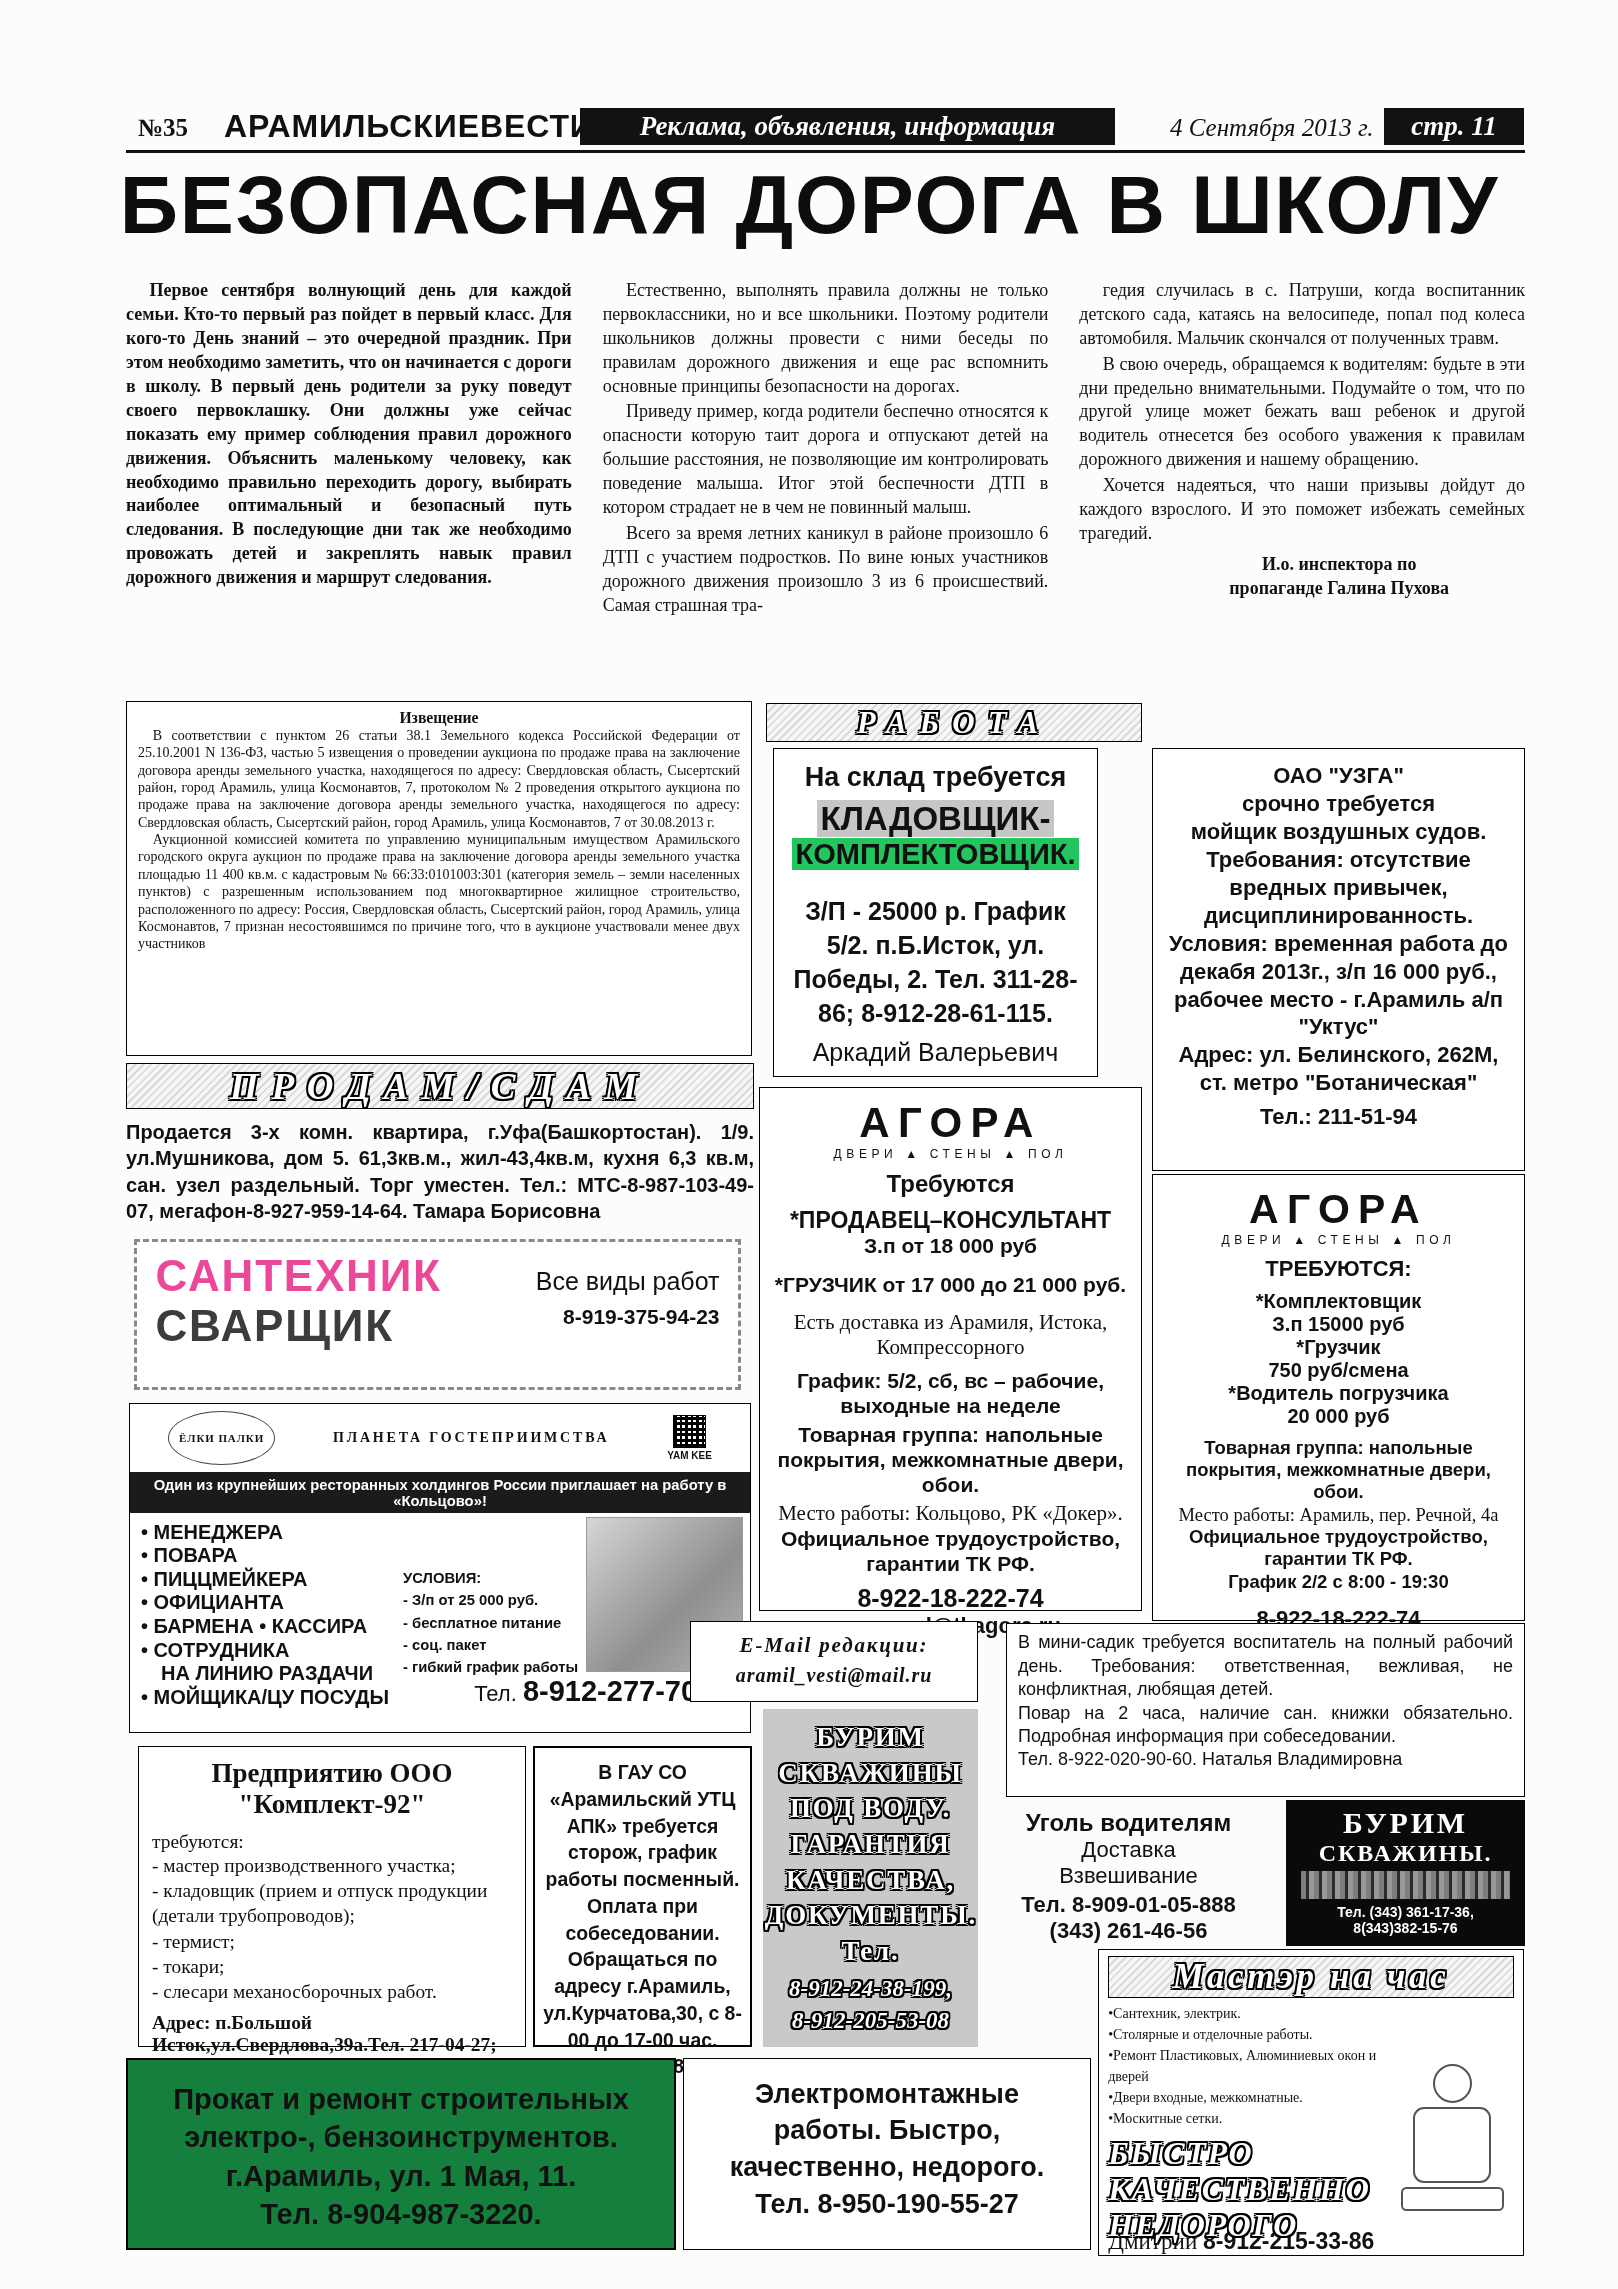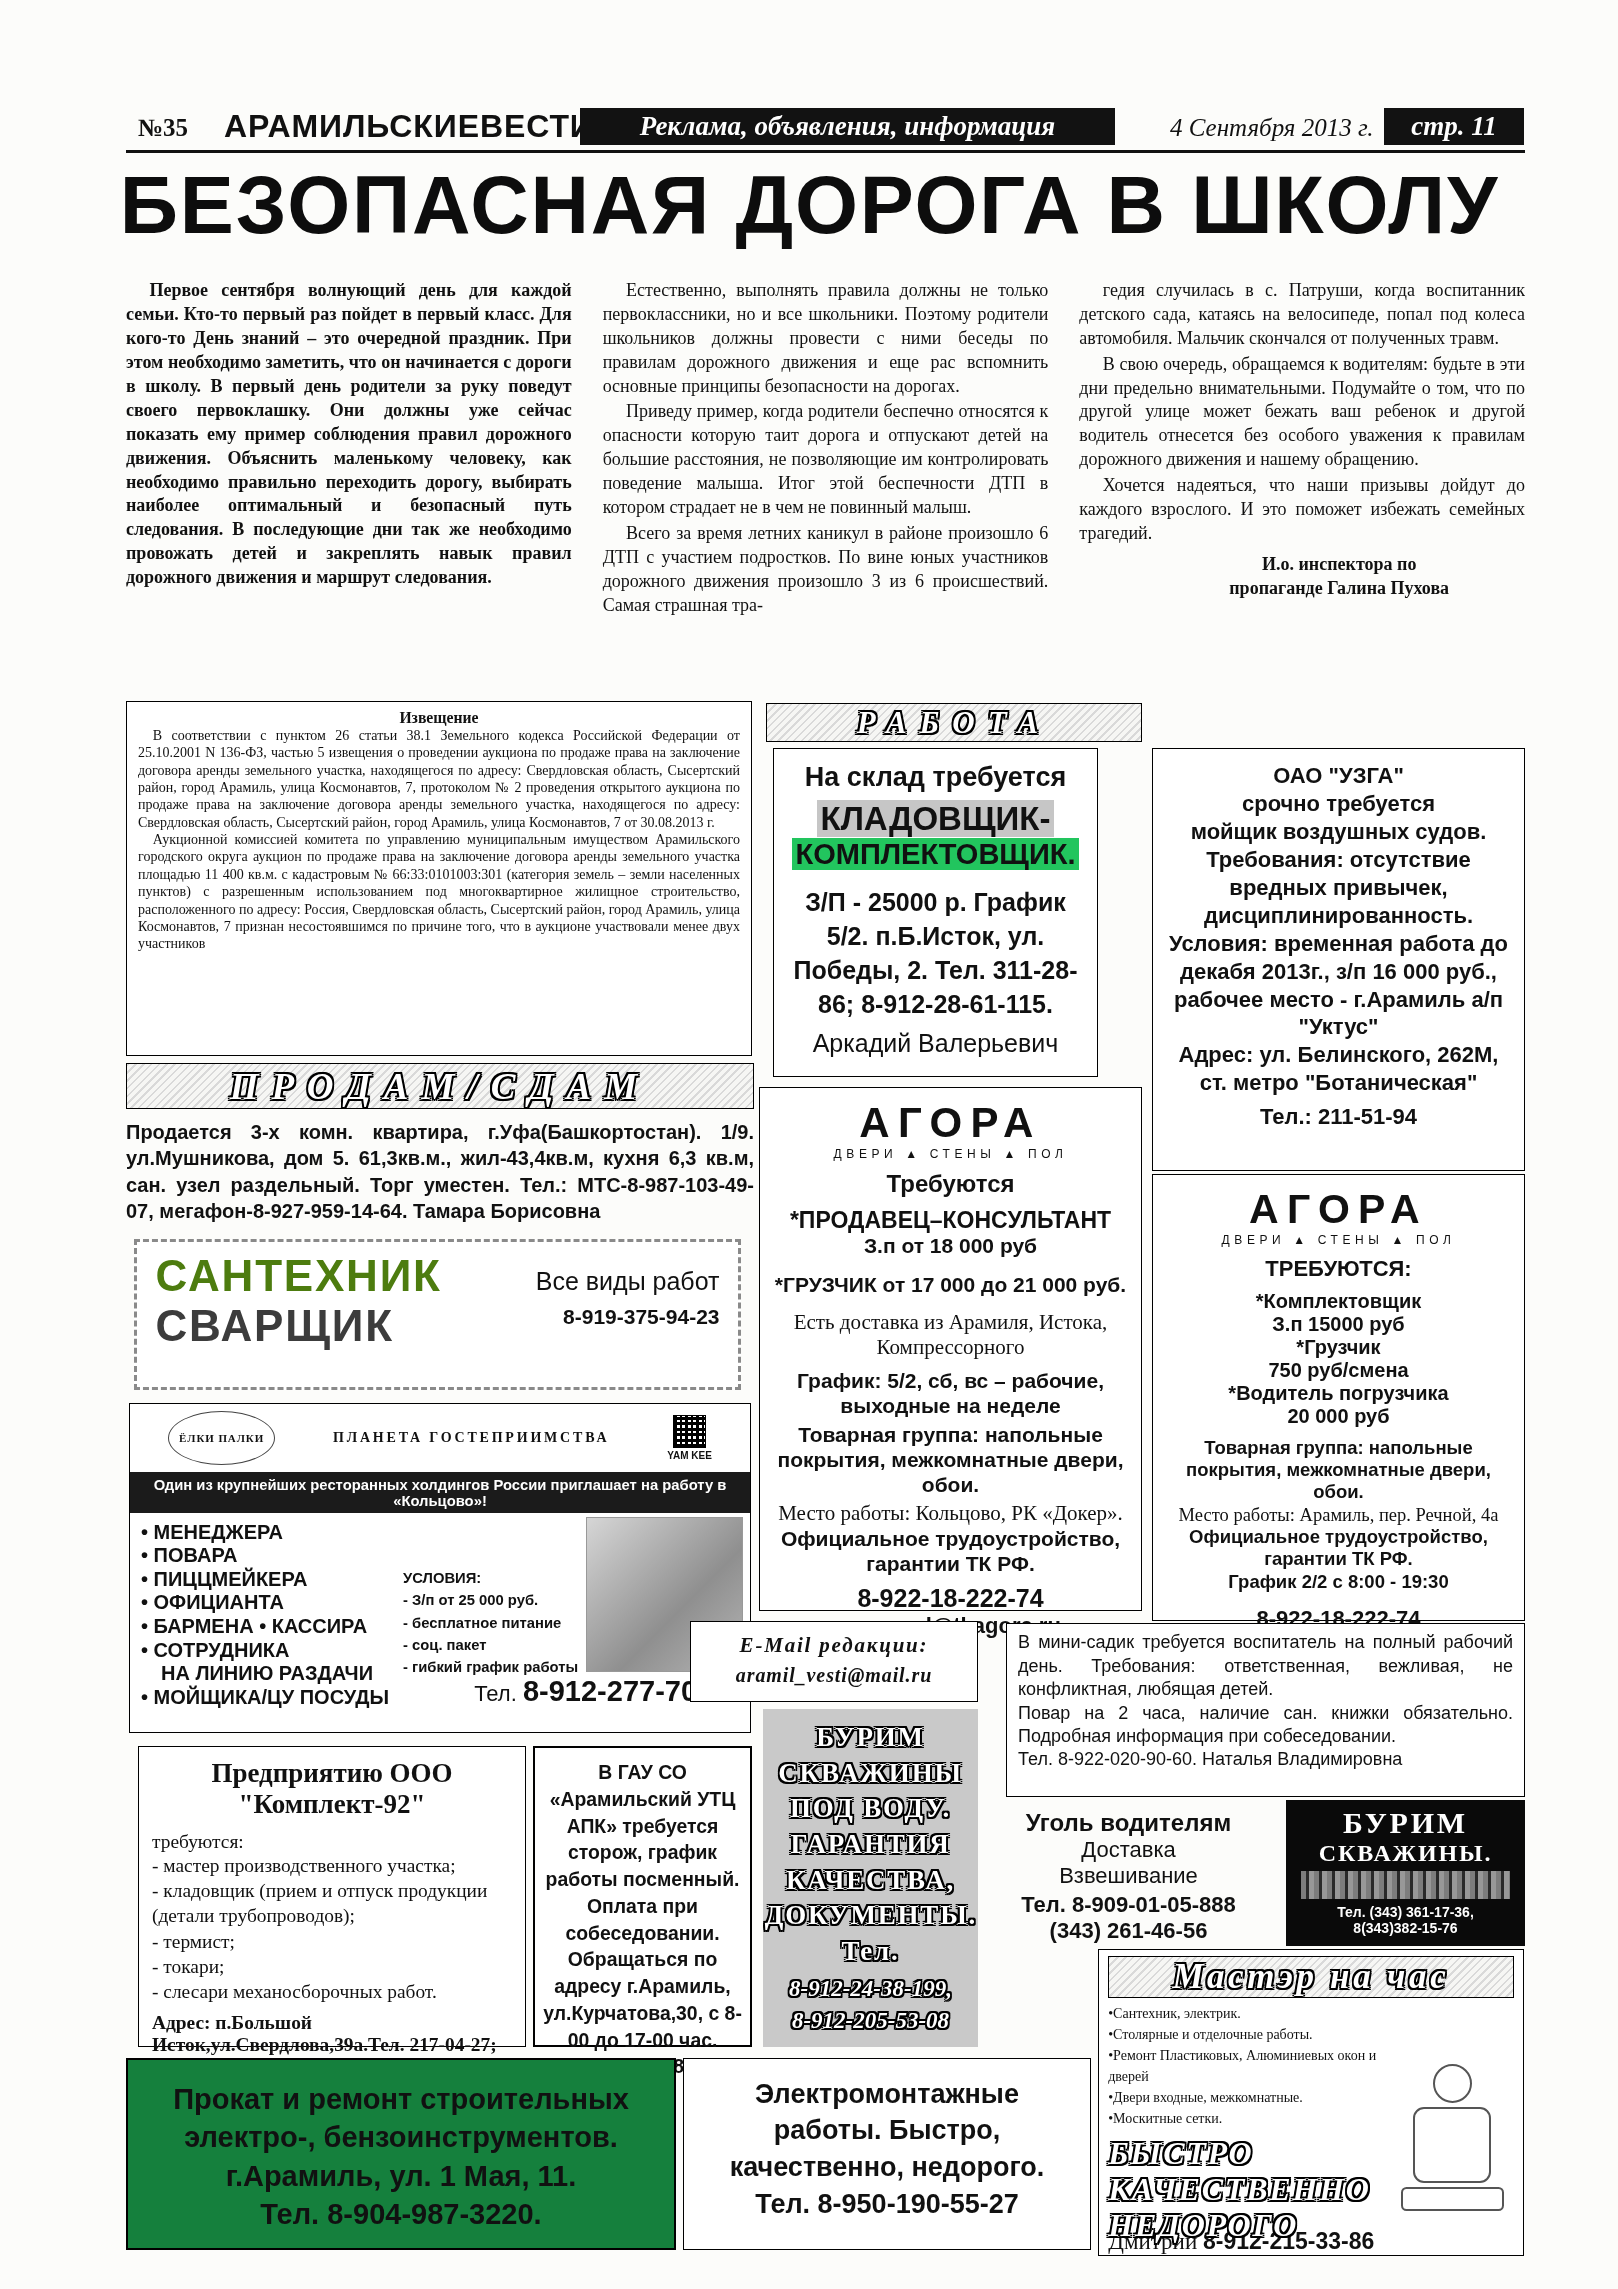--- a/index.html
+++ b/index.html
@@ -103,21 +103,21 @@
   </div>
 
   <div class="abs sec-head hatch" style="left:766px; top:703px; width:376px; height:39px; font-size:31px;">
     <span class="outline">РАБОТА</span>
   </div>
 
   <div class="abs box ctr sans" style="left:773px; top:748px; width:325px; height:329px; padding:13px 7.4px;">
     <div class="b" style="font-size:27px;">На склад требуется</div>
     <div class="b" style="font-size:33px; margin-top:7.4px;"><span style="background:#c6c6c6; padding:0 3.7px;">КЛАДОВЩИК-</span></div>
     <div class="b" style="font-size:29px;"><span style="background:#22c55e; padding:0 3.7px;">КОМПЛЕКТОВЩИК.</span></div>
-    <div class="b" style="font-size:25px; margin-top:15px; line-height:1.35;">З/П - 25000 р. График 5/2. п.Б.Исток, ул. Победы, 2. Тел. 311-28-86; 8-912-28-61-115.</div>
+    <div class="b" style="font-size:25px; margin-top:24px; line-height:1.35;">З/П - 25000 р. График 5/2. п.Б.Исток, ул. Победы, 2. Тел. 311-28-86; 8-912-28-61-115.</div>
     <div style="font-size:25px; margin-top:7.4px;">Аркадий Валерьевич</div>
   </div>
 
   <div class="abs box ctr sans b" style="left:1152px; top:748px; width:373px; height:423px; padding:13px 9.2px; font-size:22px; line-height:1.27;">
     <div>ОАО "УЗГА"</div>
     <div>срочно требуется</div>
     <div>мойщик воздушных судов.</div>
     <div>Требования: отсутствие вредных привычек, дисциплинированность.</div>
     <div>Условия: временная работа до декабя 2013г., з/п 16 000 руб., рабочее место - г.Арамиль а/п "Уктус"</div>
     <div>Адрес: ул. Белинского, 262М, ст. метро "Ботаническая"</div>
@@ -125,21 +125,21 @@
   </div>
 
   <div class="abs sec-head hatch" style="left:126px; top:1063px; width:628px; height:46px; font-size:37px;">
     <span class="outline">ПРОДАМ/СДАМ</span>
   </div>
 
   <div class="abs sans b just" style="left:126px; top:1119px; width:628px; height:113px; font-size:20px; line-height:1.32;">Продается 3-х комн. квартира, г.Уфа(Башкортостан). 1/9. ул.Мушникова, дом 5. 61,3кв.м., жил-43,4кв.м, кухня 6,3 кв.м, сан. узел раздельный. Торг уместен. Тел.: МТС-8-987-103-49-07, мегафон-8-927-959-14-64. Тамара Борисовна</div>
 
   <div class="abs" style="left:134px; top:1239px; width:607px; height:151px; border:3.7px dashed #8a8a8a; background:#fff; padding:9.2px 18.5px;">
     <div style="display:flex; align-items:flex-end; justify-content:space-between;">
-      <div class="sans b" style="font-size:44px; color:#4d7c0f; letter-spacing:1.8px;">САНТЕХНИК</div>
+      <div class="sans b" style="font-size:44px; color:#ec4899; letter-spacing:1.8px;">САНТЕХНИК</div>
       <div class="sans" style="font-size:25px; padding-bottom:5.5px;">Все виды работ</div>
     </div>
     <div style="display:flex; align-items:flex-start; justify-content:space-between;">
       <div class="sans b" style="font-size:44px; color:#3c3c3c; letter-spacing:1.8px;">СВАРЩИК</div>
       <div class="sans b" style="font-size:21px; padding-top:3.7px;">8-919-375-94-23</div>
     </div>
   </div>
 
   <div class="abs box ctr" style="left:759px; top:1087px; width:383px; height:524px; padding:11px 9.2px;">
     <div class="agora-brand" style="font-size:42px;">АГОРА</div>

